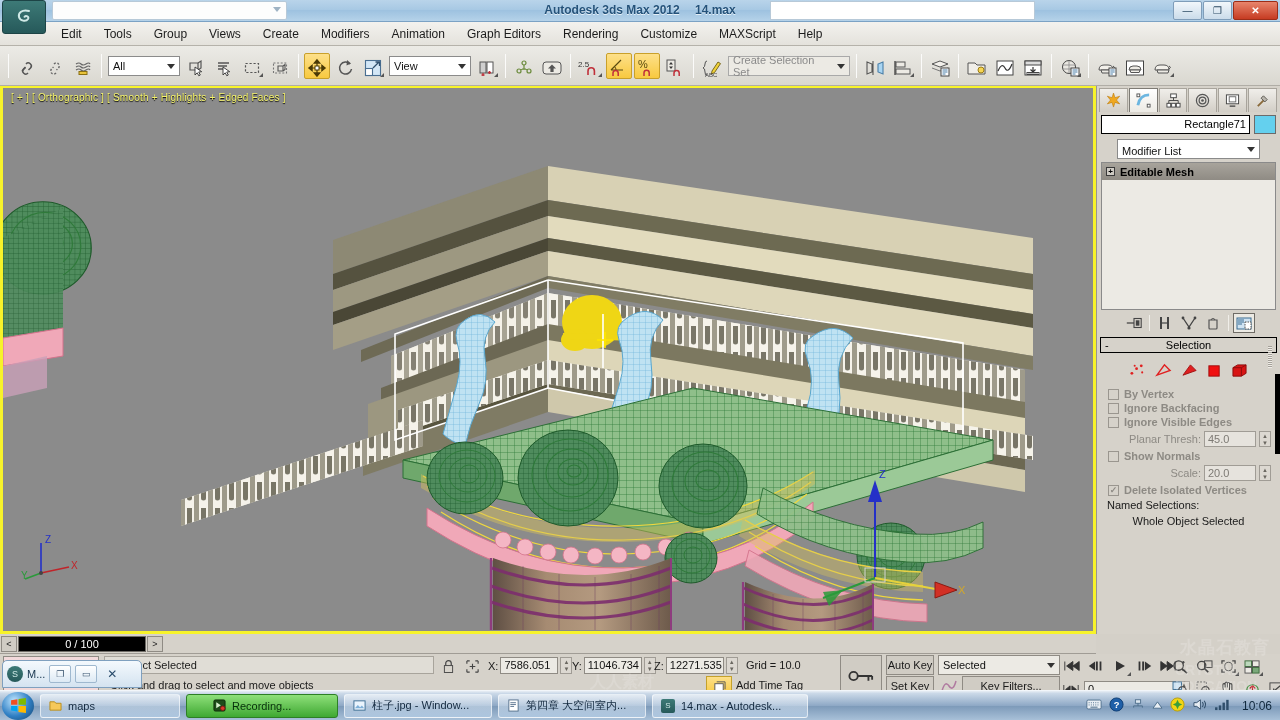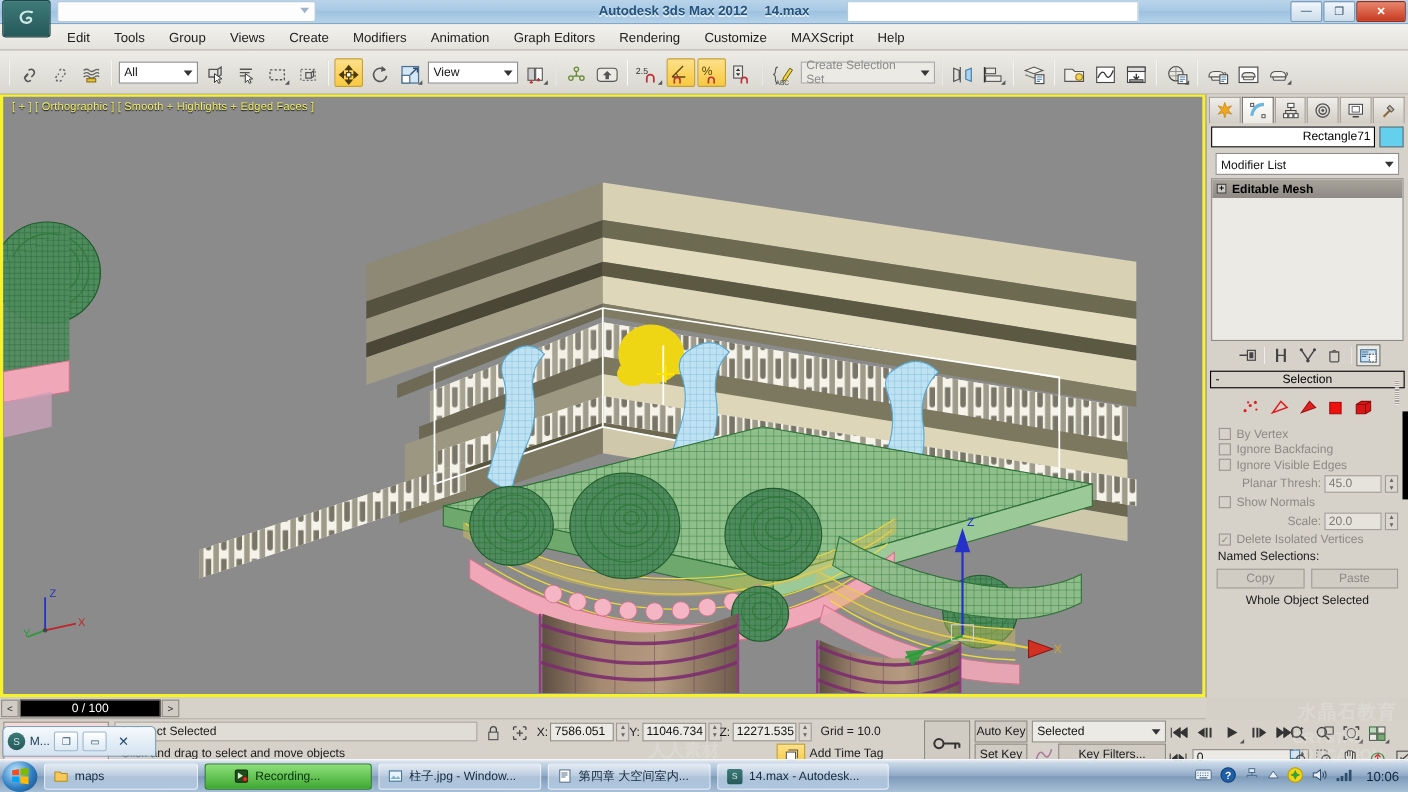--- a/index.html
+++ b/index.html
@@ -116,21 +116,21 @@
     display:flex; align-items:center; justify-content:center; color:#555;
   }
   .cp-tab.active{ background:linear-gradient(to bottom,#ffffff,#eceae4); border-color:#7d7a74; }
   .cp-namerow{ display:flex; padding:3px 4px 2px 4px; gap:4px;text-align:right; }
   .cp-name{
     flex:1; height:19px; background:#fff; border:1px solid #000;
     font-size:11px; padding:2px 3px; color:#000;
   }
   .cp-colorchip{ width:22px; height:19px; background:#64d0ee; border:1px solid #6b6b6b; }
   .cp-modlist{
-    margin:3px 8px; height:20px; background:#fff; border:1px solid #8a8a8a;
+    margin:3px 20px; height:20px; background:#fff; border:1px solid #8a8a8a;
     display:flex; align-items:center; padding:4px 16px 0 4px; position:relative;
     font-size:11px; color:#111;
   }
   .cp-modlist .caret{ position:absolute; right:4px; top:7px;
     border-left:4px solid transparent;border-right:4px solid transparent;border-top:5px solid #333;}
   .cp-stack{
     margin:2px 4px; height:148px; background:#eceae4;
     border:1px solid #8a8a8a; overflow:hidden;
   }
   .cp-stackitem{
@@ -151,21 +151,21 @@
 
   .rollout{ margin:2px 3px 0 3px; }
   .rollout-hdr{
     height:16px; background:#d6d2ca; border:1px solid #000;
     display:flex; align-items:center; justify-content:center; position:relative;
     font-size:11px; color:#000;
   }
   .rollout-hdr .minus{ position:absolute; left:4px; top:1px; font-size:11px; }
   .rollout-body{ padding:5px 6px 4px 6px; }
   .sel-icons{ display:flex; justify-content:center; gap:9px; padding:5px 0 7px 0; }
-  .chkrow{ display:flex; align-items:flex-start; gap:5px; padding:1px 0 1px 2px; color:#8d8a84; font-size:11px;}
+  .chkrow{ display:flex; align-items:center; gap:5px; padding:1px 0 1px 2px; color:#8d8a84; font-size:11px;font-weight:bold;}
   .chkbox{ width:11px;height:11px;border:1px solid #9a968f;background:#d6d2ca;
      display:flex;align-items:center;justify-content:center;font-size:9px;color:#8d8a84;}
   .fieldrow{ display:flex; align-items:center; justify-content:flex-end; gap:3px; padding:2px 0; color:#8d8a84; font-size:11px;}
   .spinfield{ width:52px;height:16px;background:#e6e3dd;border:1px solid #a09c95;
     font-size:11px;color:#7d7a74;padding:1px 3px;text-align:left;}
   .spinner{ width:12px;height:16px;background:#dcd8d1;border:1px solid #a09c95;
     display:flex;flex-direction:column;align-items:center;justify-content:space-around;font-size:6px;color:#6a6760;}
   .btnrow{ display:flex; gap:6px; padding:4px 0 2px 0; }
   .pbtn{ flex:1; height:18px; background:#d0ccc4; border:1px solid #a09c95;
     display:flex;align-items:center;justify-content:center; font-size:11px; color:#8d8a84; }
@@ -1015,24 +1015,20 @@
         </div>
 
         <div class="chkrow">
           <span class="chkbox">✓</span>
           <span>Delete Isolated Vertices</span>
         </div>
 
 
         <div class="lbl">Named Selections:</div>
 
-        <div class="btnrow">
-          <span class="pbtn">Copy</span>
-          <span class="pbtn">Paste</span>
-        </div>
 
         <div class="centertext">Whole Object Selected</div>
       </div>
     </div>
 
     <div class="cp-grip"></div>
     <div class="cp-scroll">
       <div class="thumb"></div>
     </div>
   </div>

